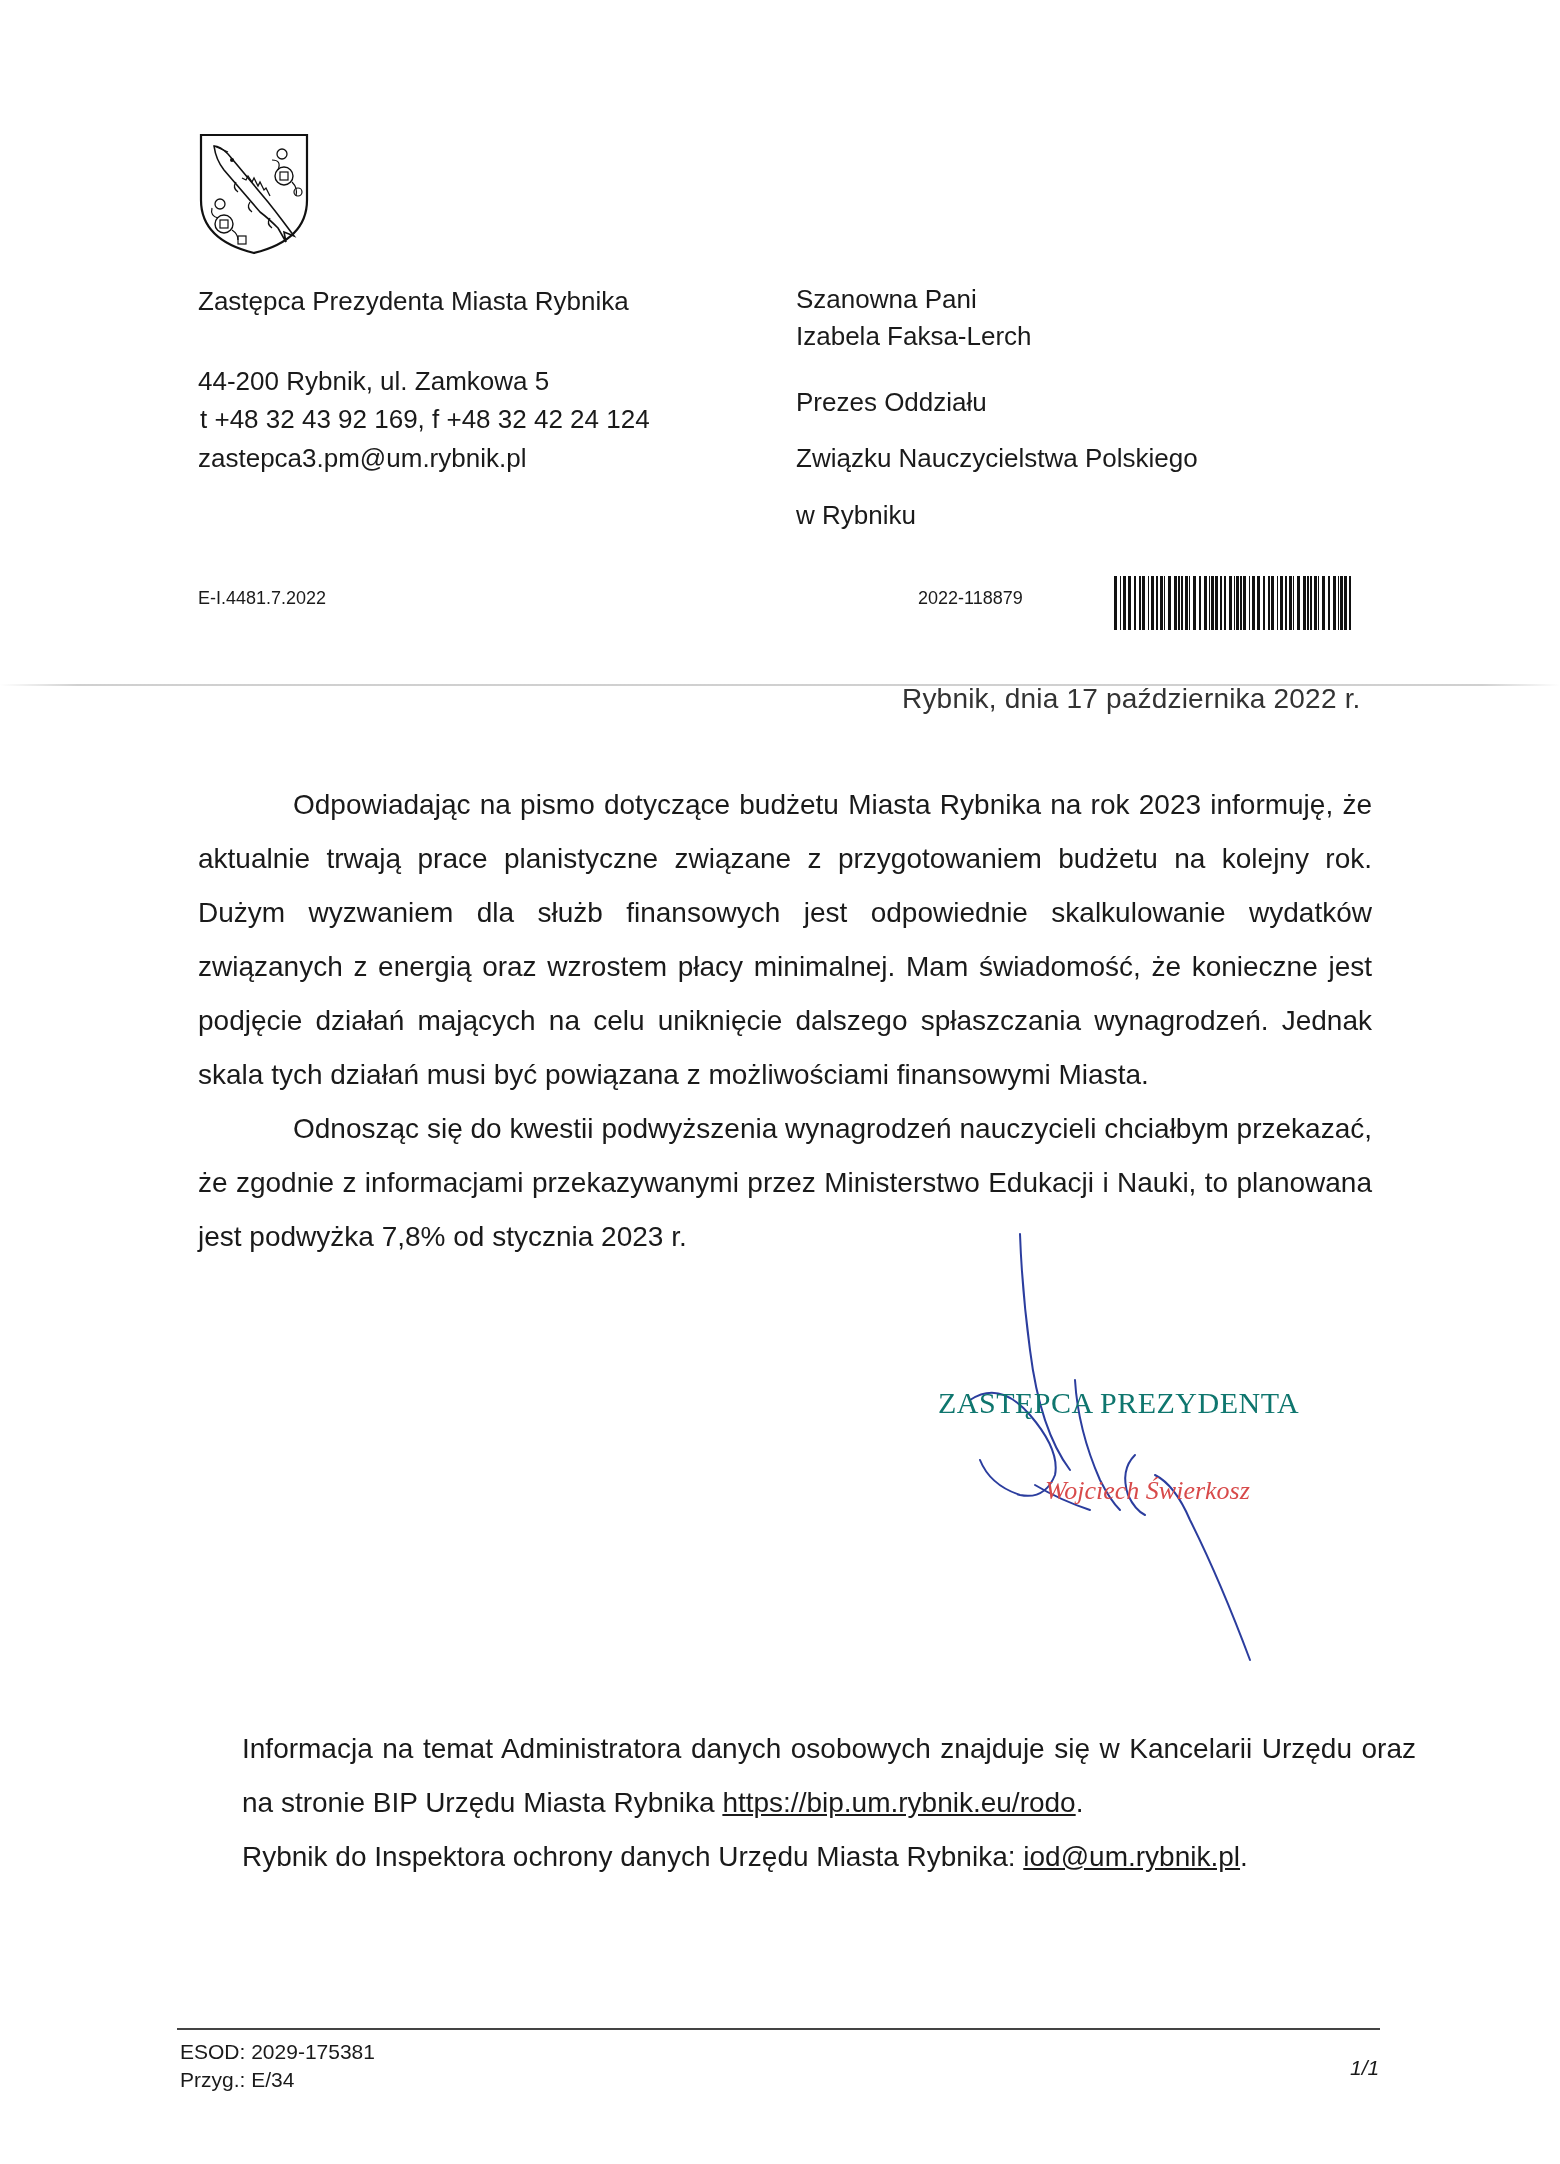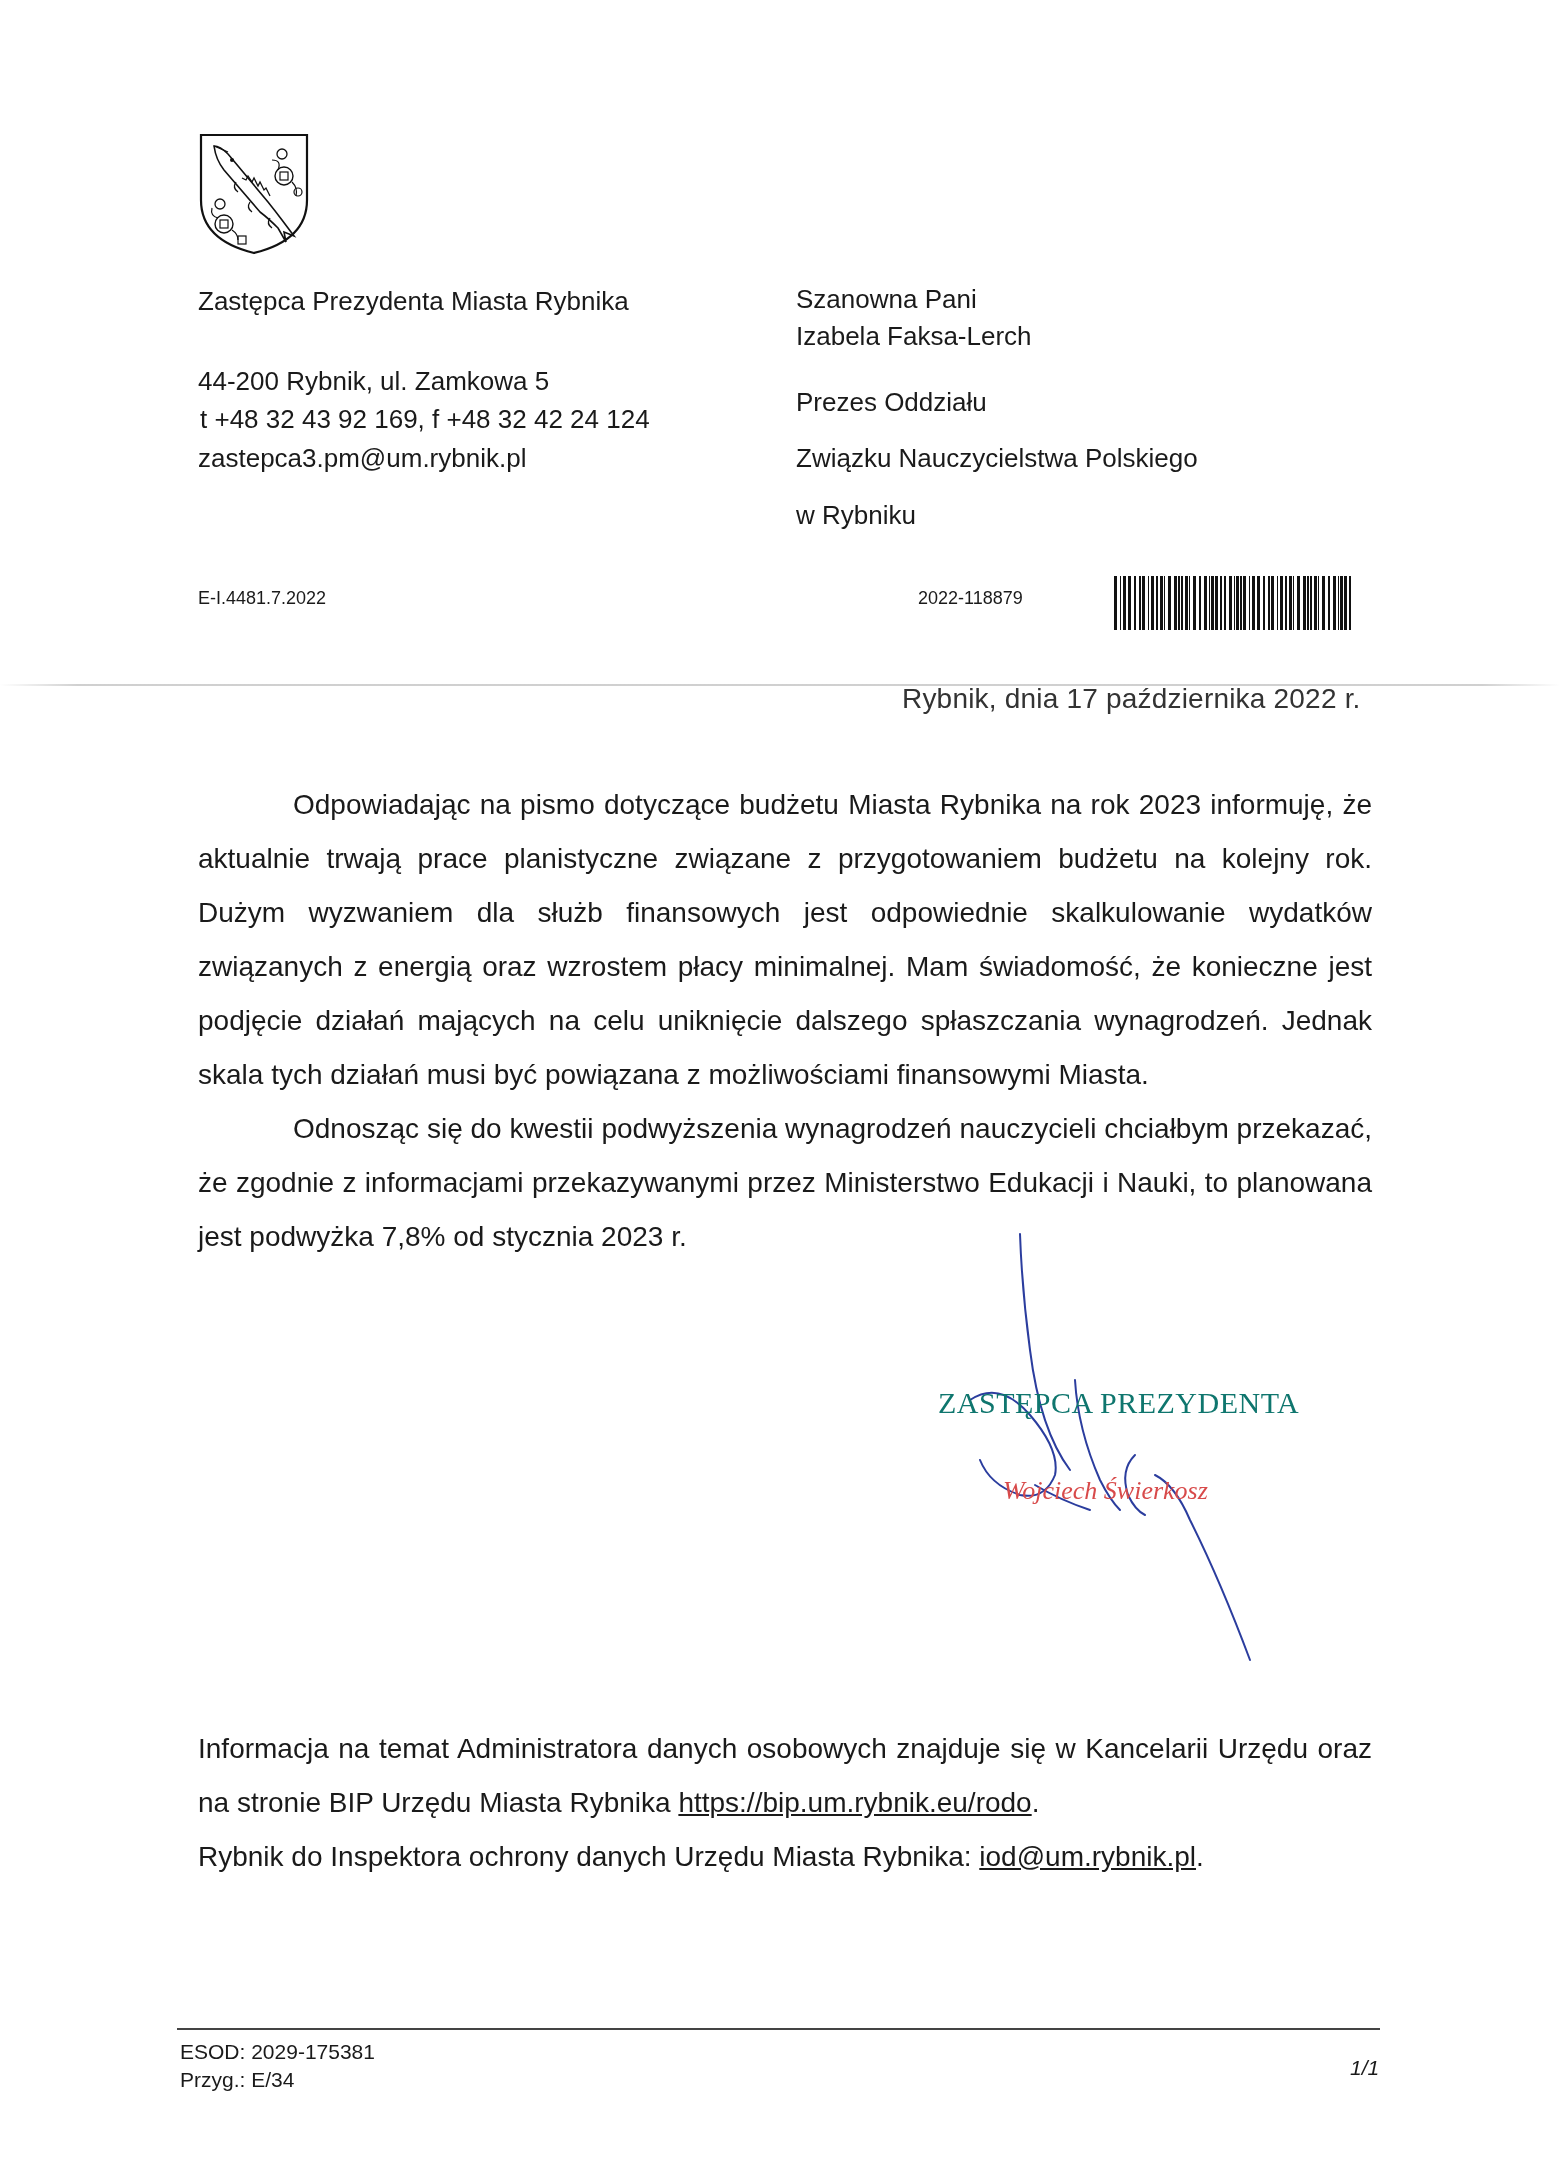--- a/index.html
+++ b/index.html
@@ -17,21 +17,21 @@
 
   .ref { font-size: 18px; }
   .barcode { left: 1112px; top: 576px; width: 242px; height: 54px; }
 
   .date { font-size: 28px; color: #333; letter-spacing: 0.2px; }
 
   .body { left: 198px; top: 778px; width: 1174px; font-size: 28px; line-height: 54px; text-align: justify; }
   .body p { margin: 0; text-indent: 95px; }
 
   .stamp-title { left: 938px; top: 1386px; font-family: "Liberation Serif", serif; font-size: 30px; color: #d84a4a; letter-spacing: 0.5px; }
-  .stamp-name { left: 1003px; top: 1476px; font-family: "Liberation Serif", serif; font-style: italic; font-size: 26px; color: #d84a4a; text-align: center; }
+  .stamp-name { left: 1045px; top: 1476px; font-family: "Liberation Serif", serif; font-style: italic; font-size: 26px; color: #d84a4a; text-align: center; }
   .signature { left: 960px; top: 1230px; width: 320px; height: 440px; }
 
   .rodo { left: 198px; top: 1722px; width: 1174px; font-size: 28px; line-height: 54px; text-align: justify; }
   .rodo p { margin: 0; }
   .rodo a { color: #1a1a1a; text-decoration: underline; }
 
   .footer-rule { left: 177px; top: 2028px; width: 1203px; height: 2px; background: #444; }
   .foot { font-size: 21px; line-height: 27px; }
   .page-num { font-size: 21px; font-style: italic; }
 </style>
@@ -149,21 +149,21 @@
     <path d="M75,255 Q100,270 130,280" stroke="#2b3d9e"></path>
     <path d="M115,150 Q118,200 140,250 Q150,270 160,280" stroke="#2b3d9e"></path>
     <path d="M175,225 Q160,240 168,265 Q175,280 185,285" stroke="#2b3d9e"></path>
     <path d="M195,245 Q215,255 230,290 Q260,350 290,430" stroke="#2b3d9e"></path>
   </g>
 </svg>
 
 <div class="abs stamp-title" style="color: #0f766e;">ZASTĘPCA PREZYDENTA</div>
 <div class="abs stamp-name" style="color: rgb(216, 74, 74);">Wojciech Świerkosz</div>
 
-<div class="abs rodo" style="white-space: normal;">
+<div class="abs rodo" style="white-space: normal; margin-left: 44px;">
   <p><span>Informacja na temat Administratora danych osobowych znajduje się w Kancelarii Urzędu oraz na stronie BIP Urzędu Miasta Rybnika </span><a>https://bip.um.rybnik.eu/rodo</a><span>.</span></p>
   <p style="text-align:left;"><span>Rybnik do Inspektora ochrony danych Urzędu Miasta Rybnika: </span><a>iod@um.rybnik.pl</a><span>.</span></p>
 </div>
 
 <div class="abs footer-rule"></div>
 <div class="abs foot" style="left:180px; top:2038px;">ESOD: 2029-175381</div>
 <div class="abs foot" style="left:180px; top:2066px;">Przyg.: E/34</div>
 <div class="abs page-num" style="left:1350px; top:2056px;">1/1</div>
 
 </body></html>

